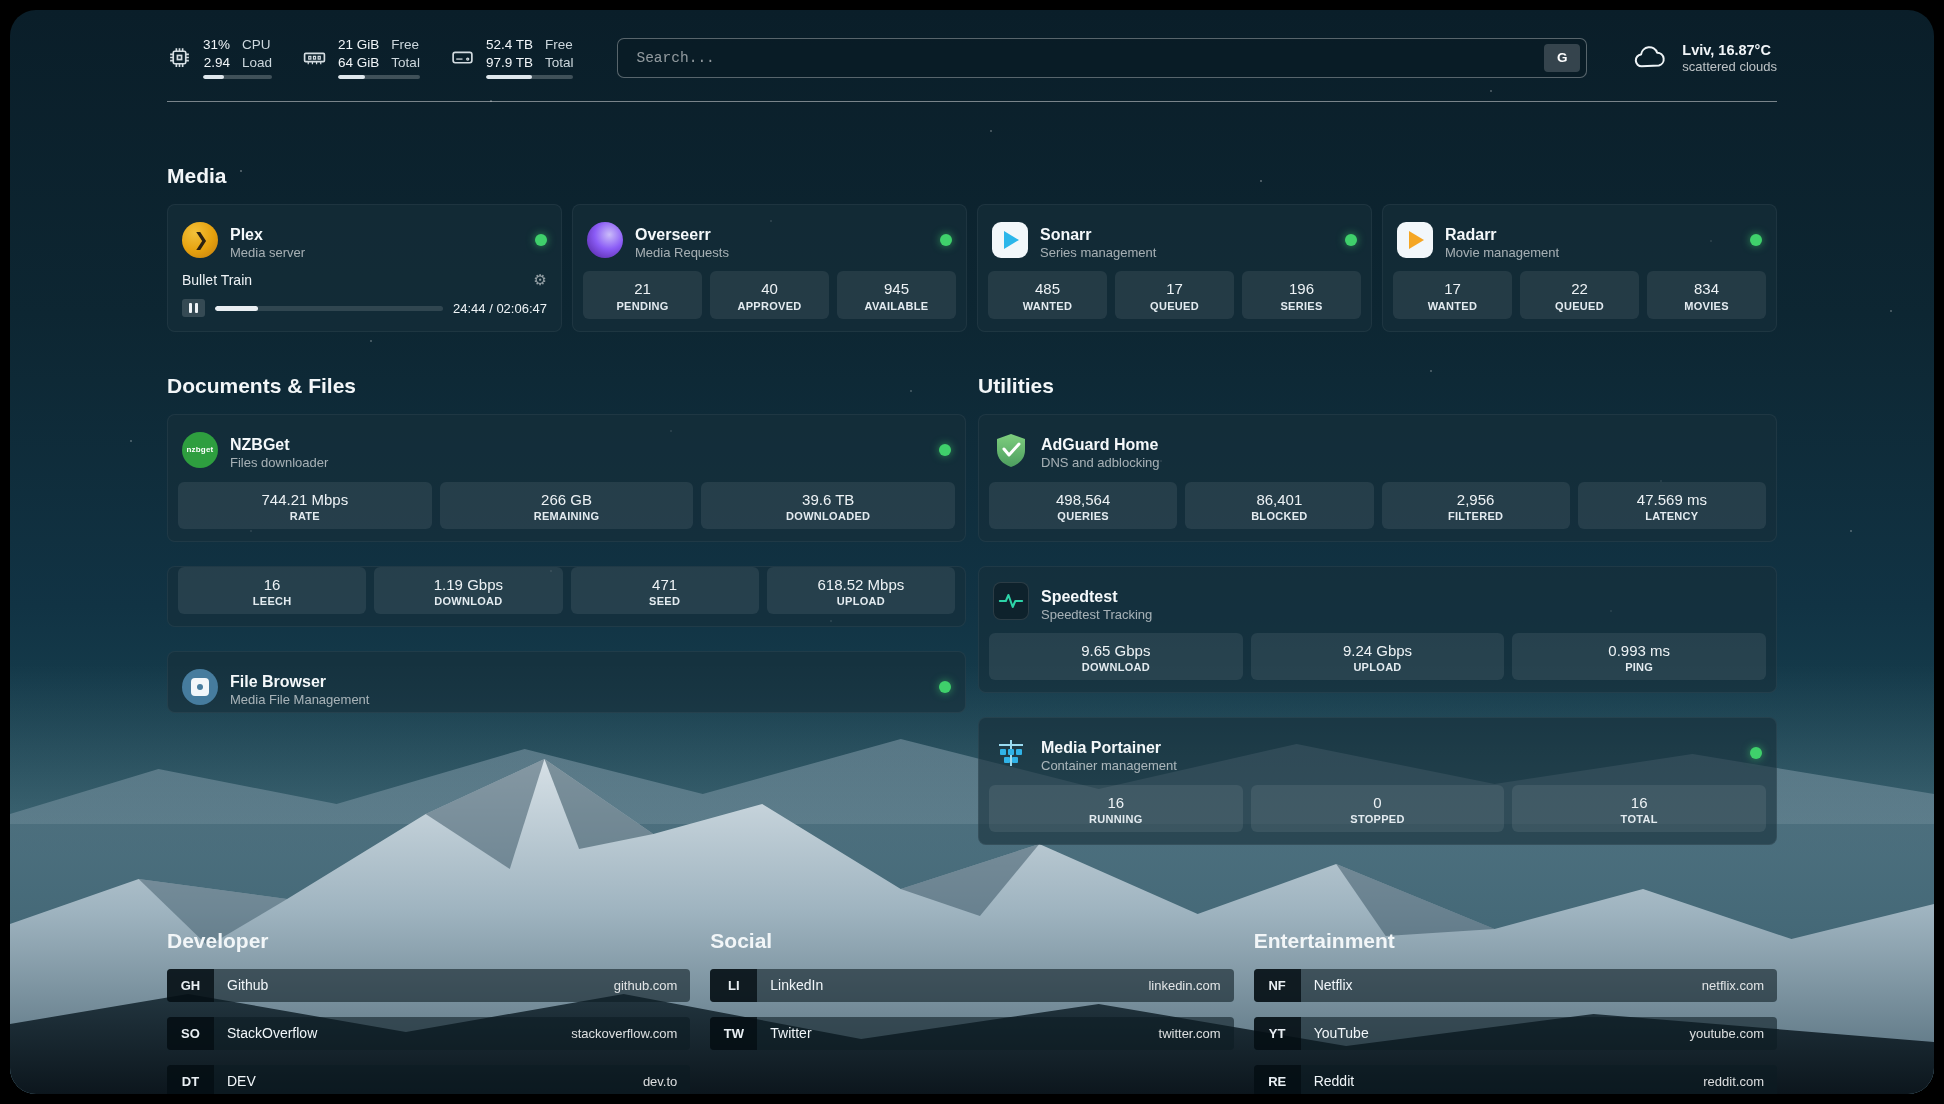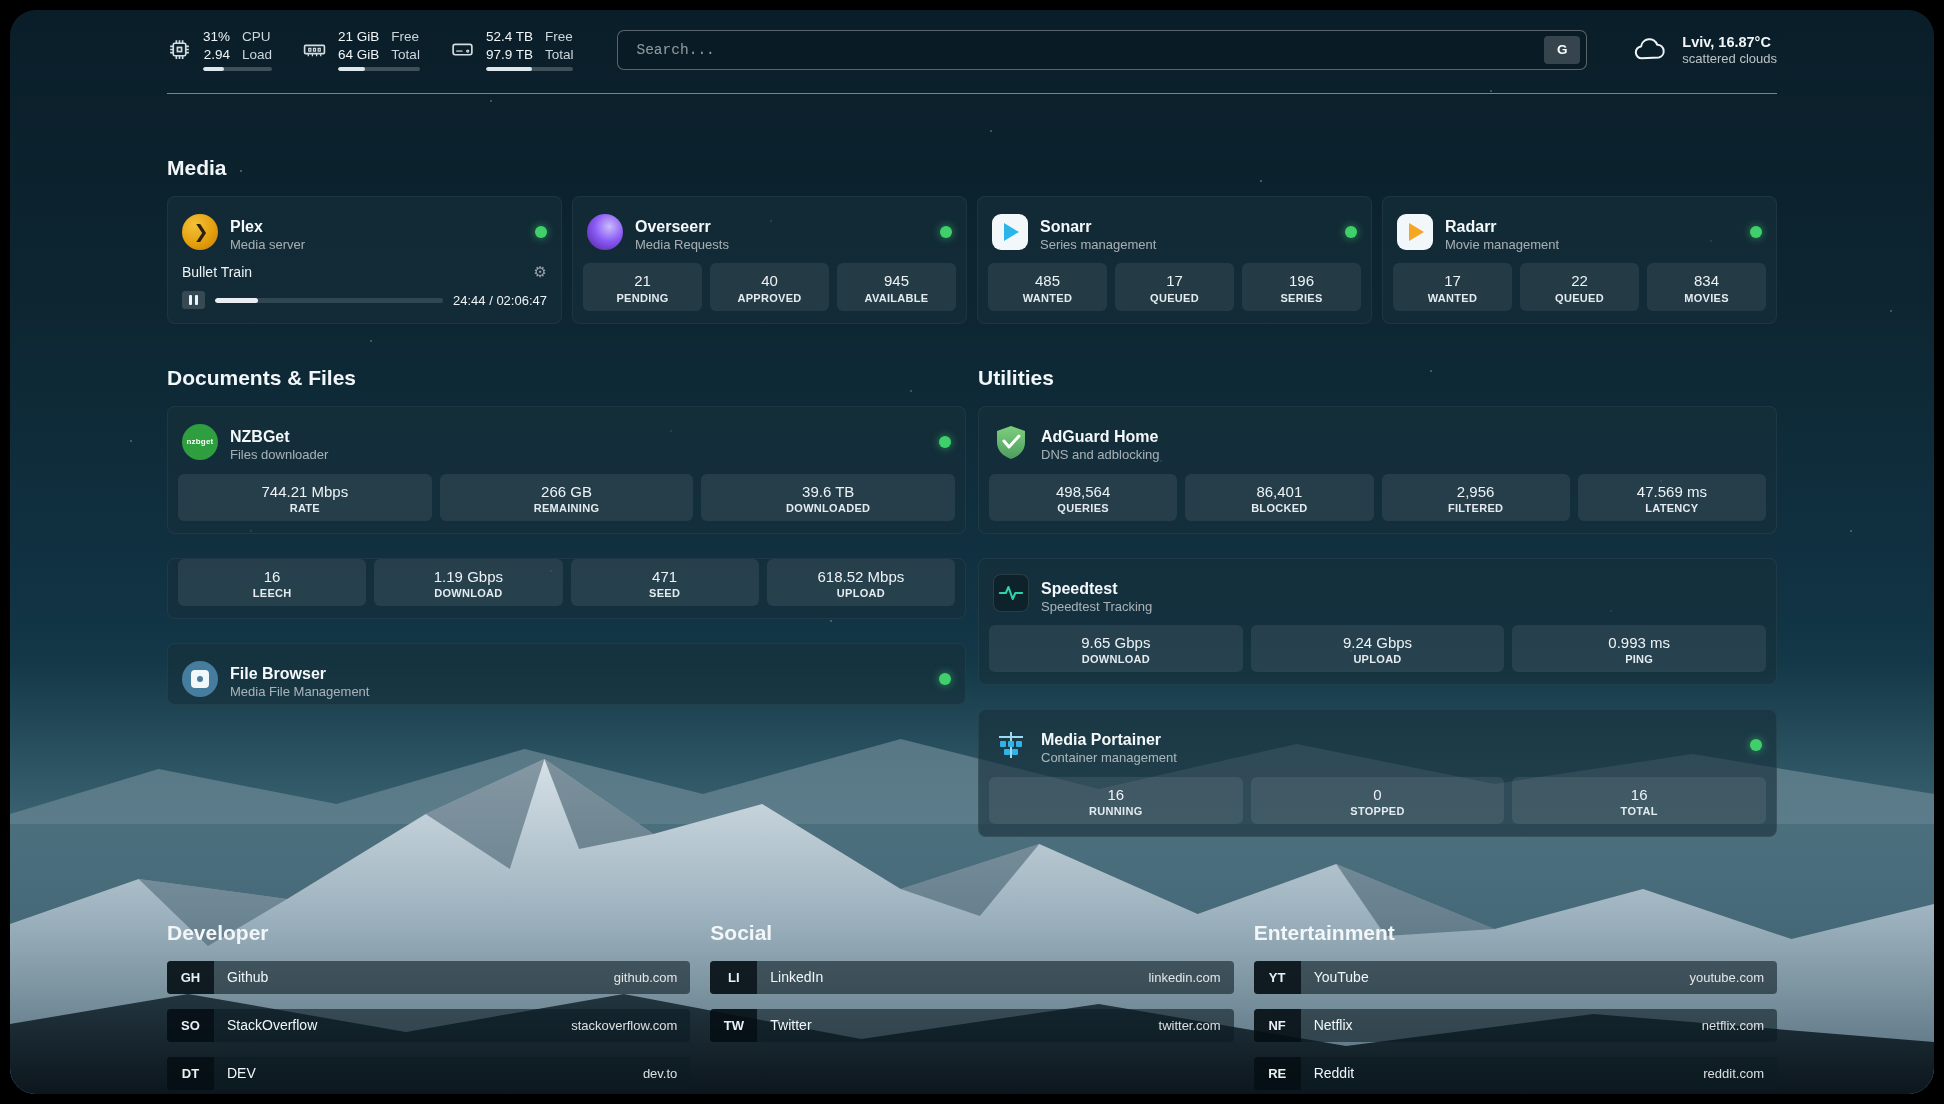--- a/index.html
+++ b/index.html
@@ -18,21 +18,21 @@
     980px 120px rgba(255,255,255,.3),1250px 170px rgba(255,255,255,.35),1480px 80px rgba(255,255,255,.3),
     1700px 230px rgba(255,255,255,.3),360px 330px rgba(255,255,255,.3),660px 420px rgba(255,255,255,.3),
     900px 380px rgba(255,255,255,.25),1150px 450px rgba(255,255,255,.3),1420px 360px rgba(255,255,255,.3),
     1650px 470px rgba(255,255,255,.25),240px 520px rgba(255,255,255,.3),540px 560px rgba(255,255,255,.25),
     820px 610px rgba(255,255,255,.3),1080px 580px rgba(255,255,255,.25),1340px 640px rgba(255,255,255,.3),
     1600px 600px rgba(255,255,255,.25),1840px 520px rgba(255,255,255,.3),120px 430px rgba(255,255,255,.3),
     1880px 300px rgba(255,255,255,.3);}
   .content{position:relative;width:1610px;margin:0 auto;color:#eef3f6;}
 
   
-  .topbar{display:flex;align-items:center;padding:18px 0 22px;border-bottom:1px solid rgba(255,255,255,.45);}
+  .topbar{display:flex;align-items:center;padding:26px 0 22px;border-bottom:1px solid rgba(255,255,255,.45);}
   .widgets{display:flex;gap:30px;align-items:center;}
   .widget{display:flex;gap:11px;align-items:center;}
   .widget svg{width:25px;height:25px;stroke:#e6edf1;fill:none;stroke-width:1.6;opacity:.92;}
   .wgrid{display:grid;grid-template-columns:auto auto;column-gap:12px;row-gap:0;font-size:13.5px;line-height:1.3;}
   .wval{text-align:right;color:#f1f5f8;}
   .wlab{color:#ccd7dd;}
   .wbar{margin-top:4px;height:4px;background:rgba(255,255,255,.22);border-radius:2px;overflow:hidden;}
   .wfill{height:100%;background:#dfe7ec;border-radius:2px;}
   .searchwrap{flex:1;margin:0 44px;display:flex;align-items:center;height:38px;
     background:rgba(8,24,32,.38);border:1px solid rgba(255,255,255,.32);border-radius:7px;padding:0 6px 0 16px;}
@@ -547,30 +547,30 @@
         <div class="bm-row">
           <span class="bm-abbr">TW</span>
           <span class="bm-name">Twitter</span>
           <span class="bm-url">twitter.com</span>
         </div>
       </div>
 
       <div class="bm-col">
         <h2 class="section-title">Entertainment</h2>
         <div class="bm-row">
+          <span class="bm-abbr">NF</span>
+          <span class="bm-name">Netflix</span>
+          <span class="bm-url">netflix.com</span>
+        </div>
+        <div class="bm-row">
           <span class="bm-abbr">YT</span>
           <span class="bm-name">YouTube</span>
           <span class="bm-url">youtube.com</span>
         </div>
         <div class="bm-row">
-          <span class="bm-abbr">NF</span>
-          <span class="bm-name">Netflix</span>
-          <span class="bm-url">netflix.com</span>
-        </div>
-        <div class="bm-row">
           <span class="bm-abbr">RE</span>
           <span class="bm-name">Reddit</span>
           <span class="bm-url">reddit.com</span>
         </div>
       </div>
     </div>
 
   </div>
 </div>
 

